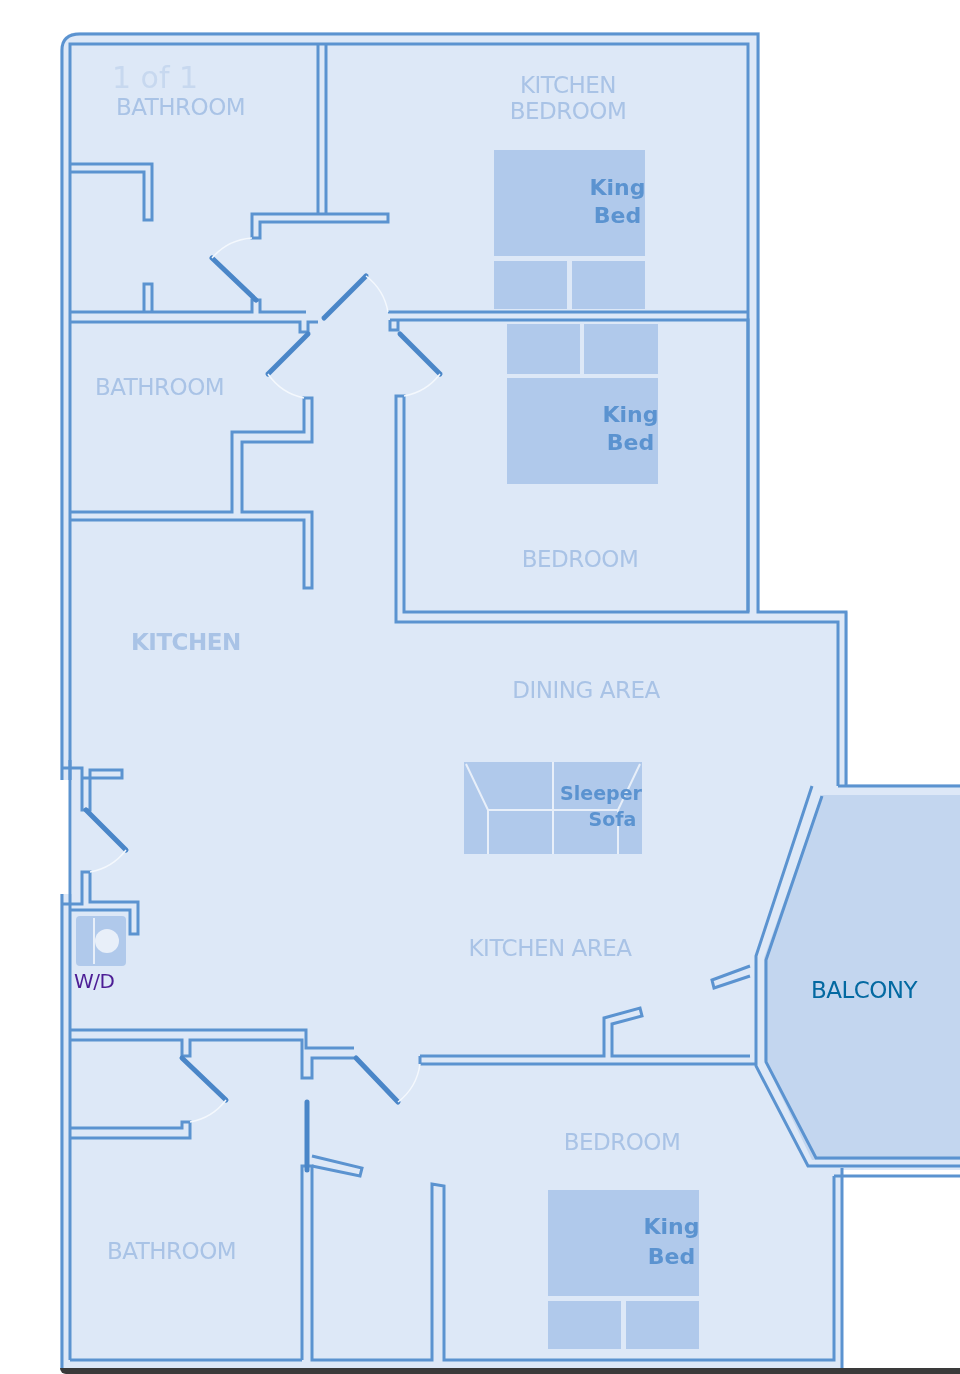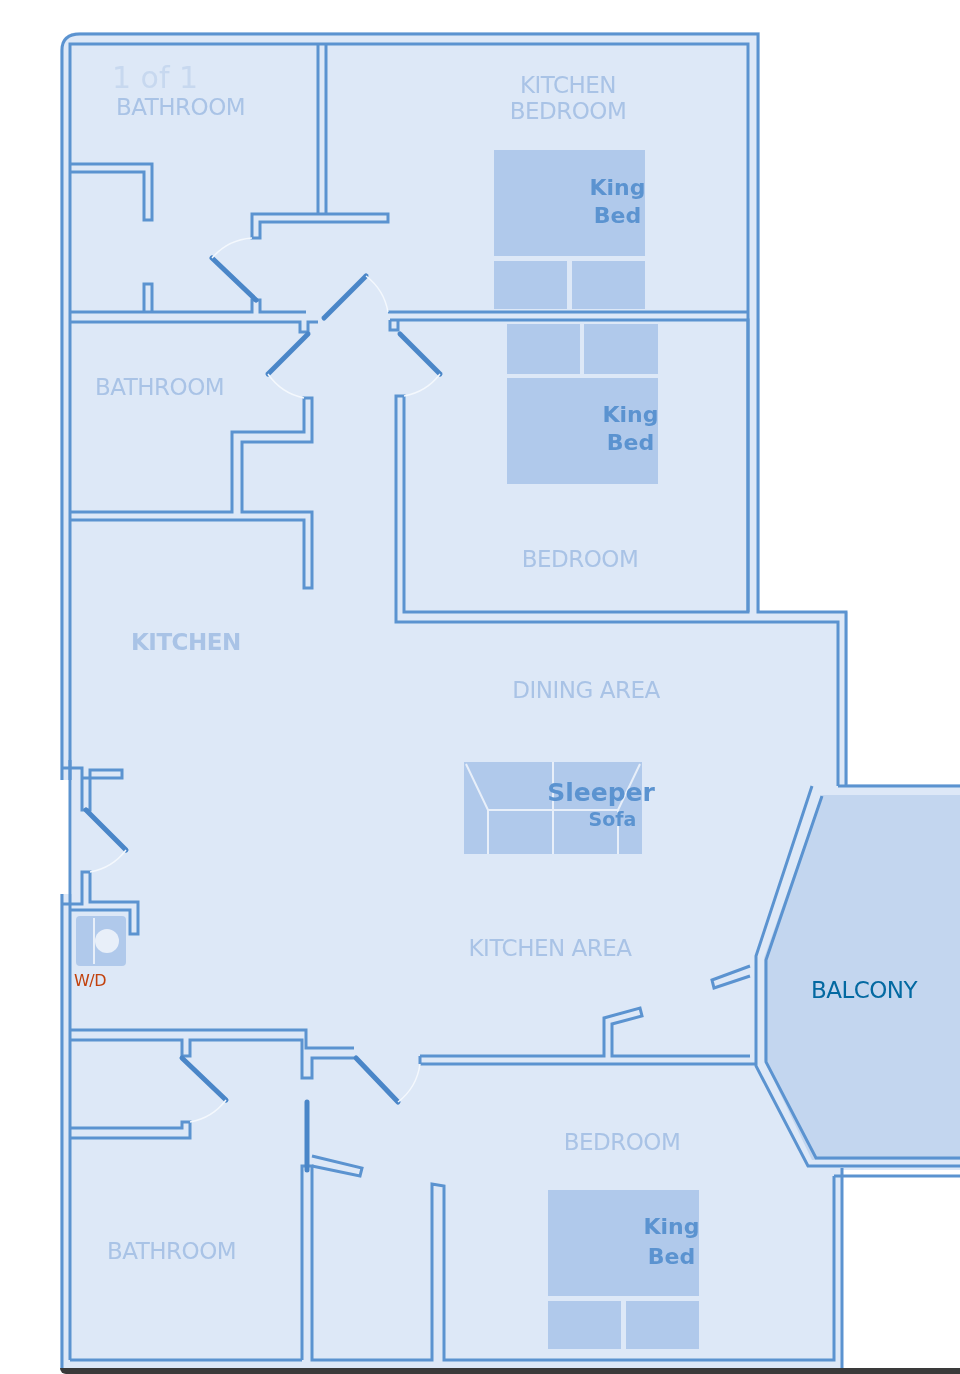--- a/index.html
+++ b/index.html
@@ -128,18 +128,18 @@
 <div class="room-label" style="left:486px;top:677px;width:200px;">DINING AREA</div>
 <div class="room-label" style="left:450px;top:935px;width:200px;">KITCHEN AREA</div>
 <div class="room-label" style="left:764px;top:977px;width:200px;color:#0369a1;">BALCONY</div>
 <div class="room-label" style="left:107px;top:1238px;">BATHROOM</div>
 <div class="room-label" style="left:522px;top:1129px;width:200px;">BEDROOM</div>
 
 <div class="furn-label" style="left:494px;top:174px;width:151px;">King</div>
 <div class="furn-label" style="left:494px;top:202px;width:151px;">Bed</div>
 <div class="furn-label" style="left:507px;top:401px;width:151px;">King</div>
 <div class="furn-label" style="left:507px;top:429px;width:151px;">Bed</div>
-<div class="furn-label" style="left:464px;top:780px;width:178px;font-size:25px;line-height:26px;">Sleeper</div>
+<div class="furn-label" style="left:464px;top:780px;width:178px;font-size:19px;line-height:26px;">Sleeper</div>
 <div class="furn-label" style="left:464px;top:806px;width:201px;font-size:19px;line-height:26px;">Sofa</div>
 <div class="furn-label" style="left:548px;top:1213px;width:151px;">King</div>
 <div class="furn-label" style="left:548px;top:1243px;width:151px;">Bed</div>
 
-<div class="room-label" style="left:74px;top:968px;font-size:16px;color:#c2410c;">W/D</div>
+<div class="room-label" style="left:74px;top:968px;font-size:20px;color:#4c1d95;">W/D</div>
 
 </body></html>

